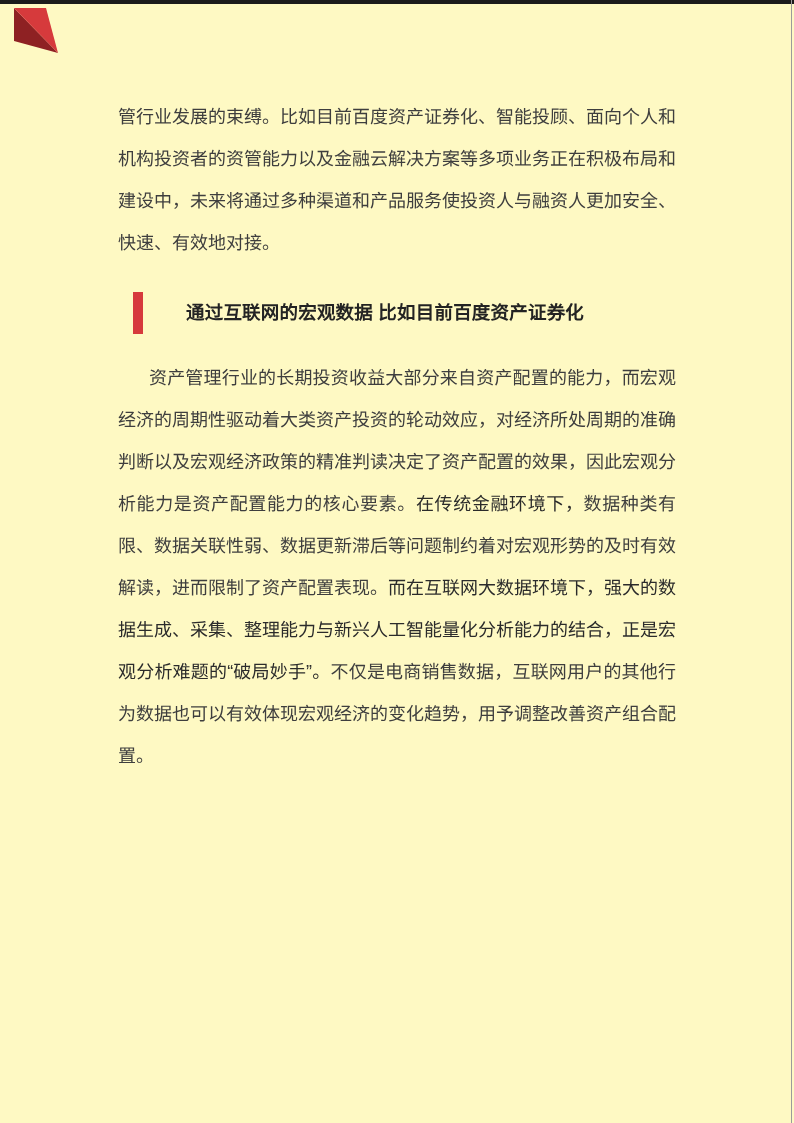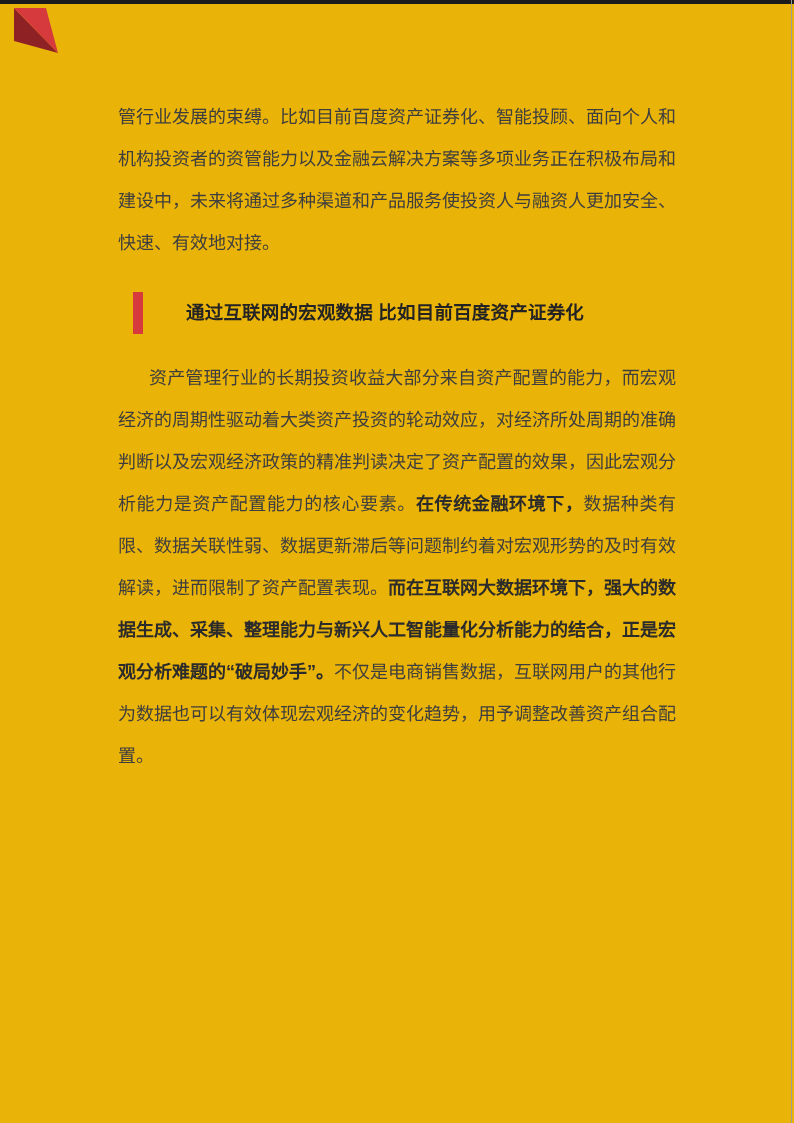--- a/index.html
+++ b/index.html
@@ -10,34 +10,34 @@
     --body-text:#3e3e3e;
     --bold-text:#2b2b2b;
     --heading-text:#232323;
   }
   html,body{margin:0;padding:0;}
   body{
     width:794px;height:1123px;background:#ffffff;
     font-family:"Liberation Sans","DejaVu Sans",sans-serif;
     -webkit-font-smoothing:antialiased;
   }
-  .page{position:relative;width:794px;height:1123px;background:#eab308;overflow:hidden;}
+  .page{position:relative;width:794px;height:1123px;background:#fef9c3;overflow:hidden;}
   .top-bar{position:absolute;top:0;left:0;width:794px;height:4px;background:var(--topbar);}
   .right-edge{position:absolute;top:0;left:791px;width:1px;height:1123px;background:var(--edge);}
   .ribbon{position:absolute;left:13px;top:8px;width:46px;height:46px;}
   .ribbon .ribbon-main{fill:var(--accent);}
   .ribbon .ribbon-fold{fill:var(--ribbon-dark);}
   .content{position:absolute;left:118px;top:0;width:558px;height:1123px;}
   .para{
     position:absolute;left:0;width:558px;margin:0;
     font-size:18px;line-height:42px;color:var(--body-text);
     text-align:justify;text-justify:inter-ideograph;
     word-break:normal;
   }
-  .para strong{color:var(--bold-text);font-weight:700;}
+  .para strong{color:var(--bold-text);font-weight:400;}
   #p1{top:96px;}
   #p2{top:357px;text-indent:31px;}
   .heading-row{
     position:absolute;left:15px;top:292px;
     display:flex;align-items:stretch;height:42px;
   }
   .heading-bar{width:10px;height:42px;background:var(--accent);flex:none;}
   .heading{
     margin:0 0 0 43px;font-size:18.5px;line-height:42px;font-weight:700;
     color:var(--heading-text);letter-spacing:0.2px;white-space:nowrap;

